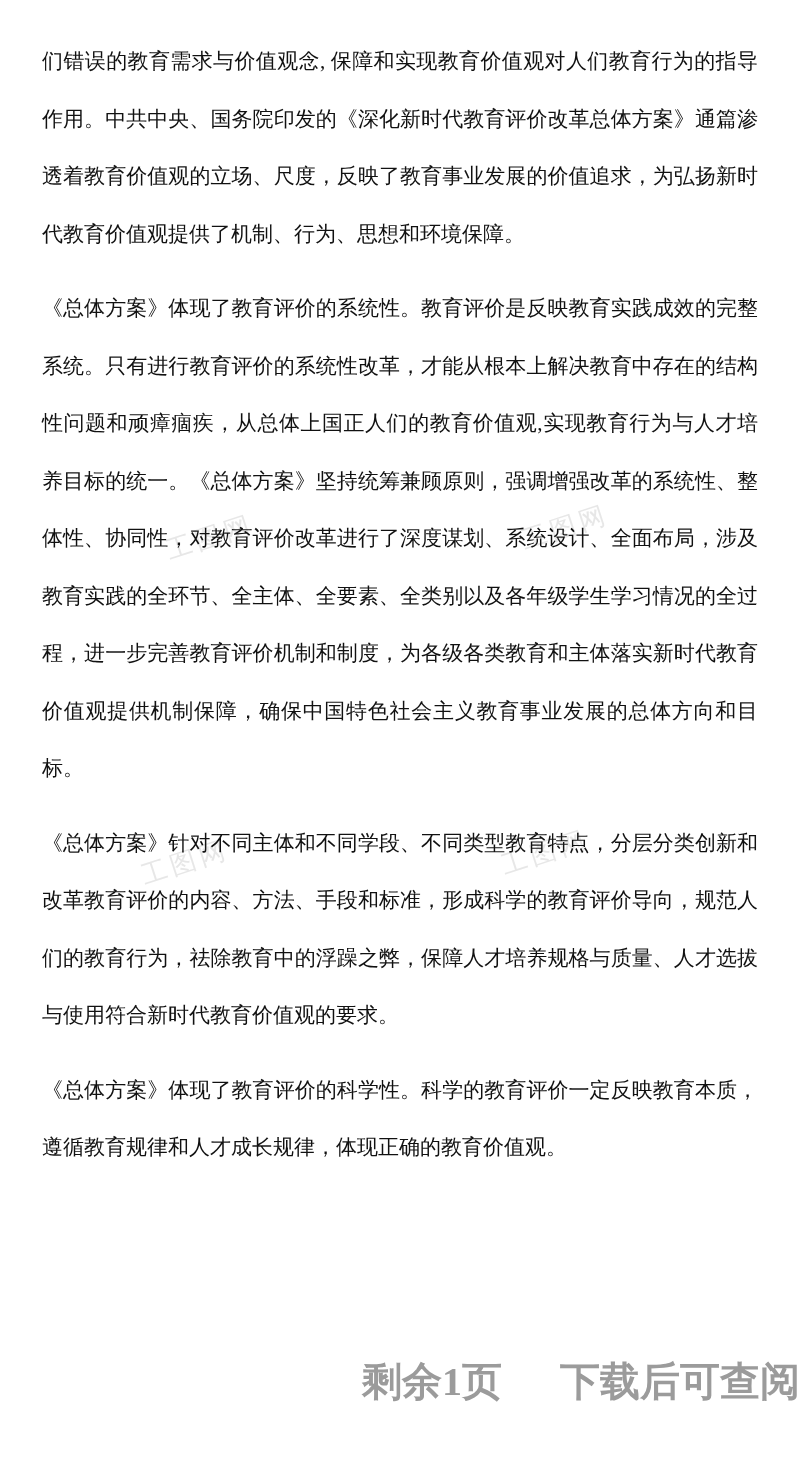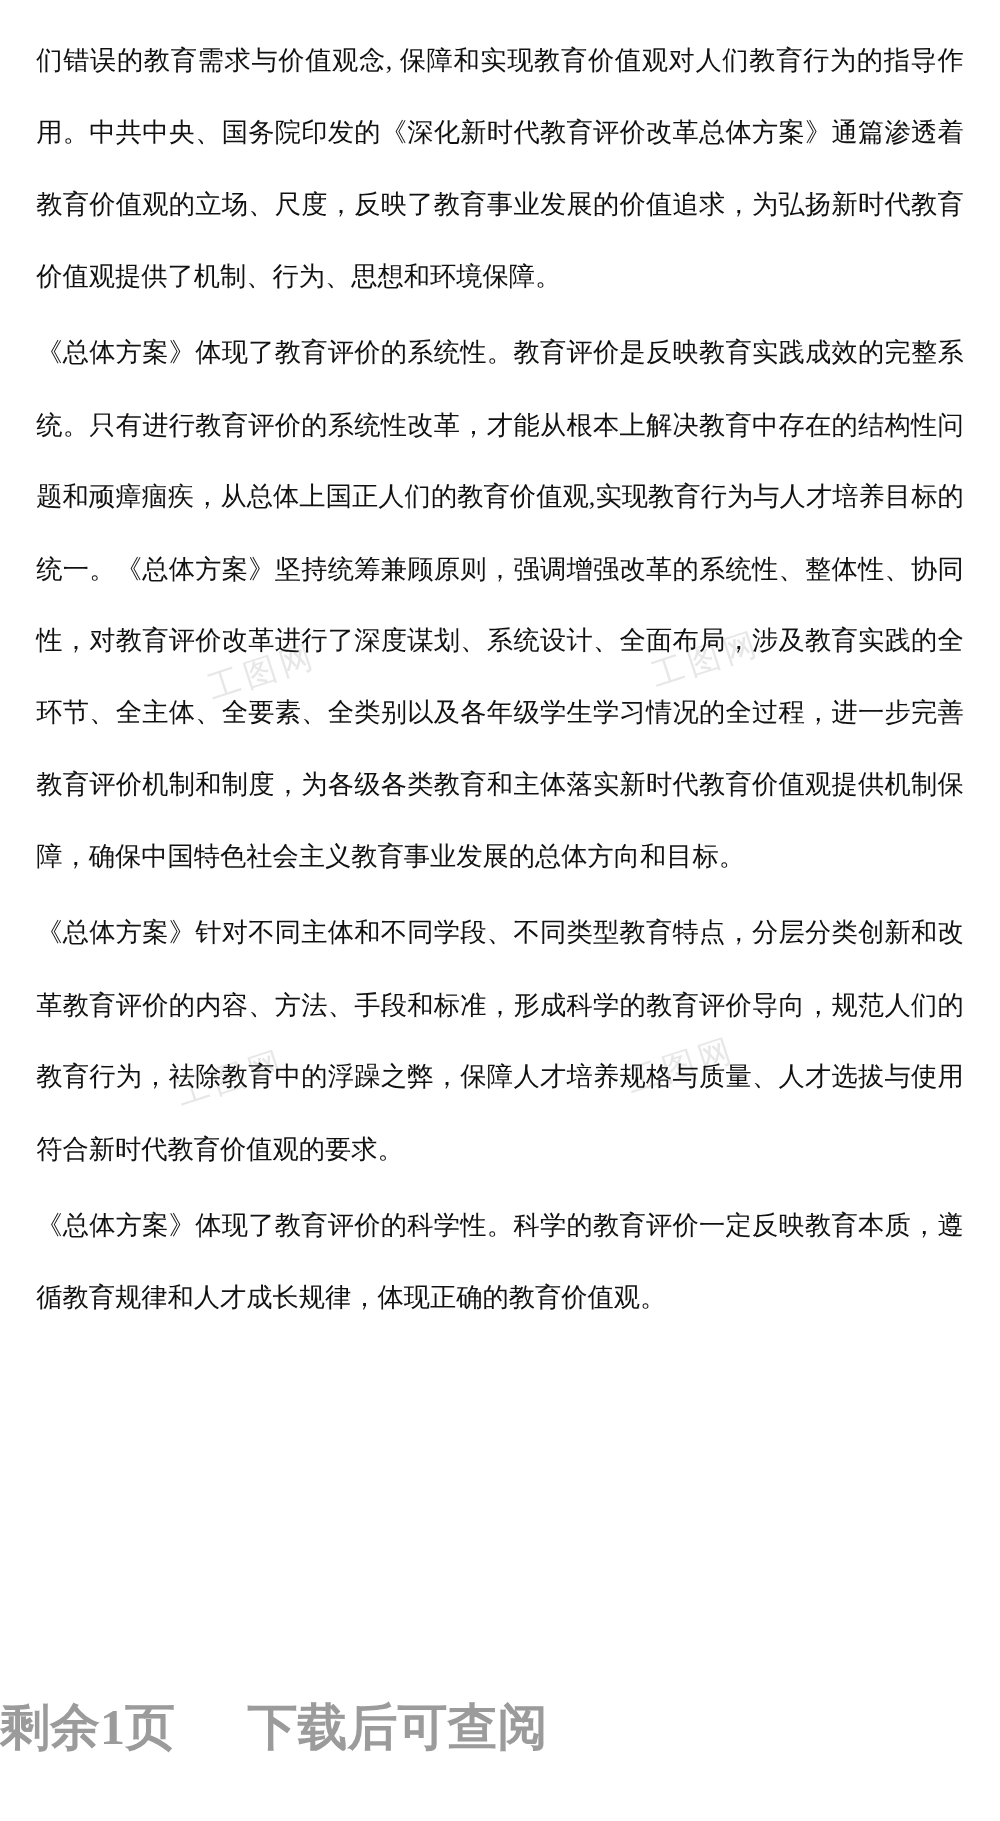--- a/index.html
+++ b/index.html
@@ -21,21 +21,21 @@
     top: 16px;
     left: 25px;
     right: 25px;
     color: #111111;
     font-size: 21px;
     line-height: 57.5px;
     text-align: justify;
     text-justify: inter-ideograph;
   }
   .content p {
-    margin: 4px;
+    margin: 17px;
     padding: 0;
     text-align: justify;
   }
   
   .watermark {
     position: absolute;
     color: rgba(170, 170, 170, 0.28);
     font-size: 26px;
     letter-spacing: 4px;
     transform: rotate(-18deg);
@@ -46,21 +46,21 @@
   }
   .wm1 { top: 520px; left: 165px; }
   .wm2 { top: 510px; left: 520px; }
   .wm3 { top: 845px; left: 140px; }
   .wm4 { top: 835px; left: 500px; }
   .footer {
     position: absolute;
     left: 0;
     right: 0;
     bottom: 48px;
-    text-align: left;
+    text-align: right;
     color: #9b9b9b;
     font-weight: bold;
     font-size: 40px;
     font-family: "Liberation Serif", "DejaVu Serif", serif;
   }
   .footer .remaining { margin-right: 58px; }
 </style>
 </head>
 <body>
 

